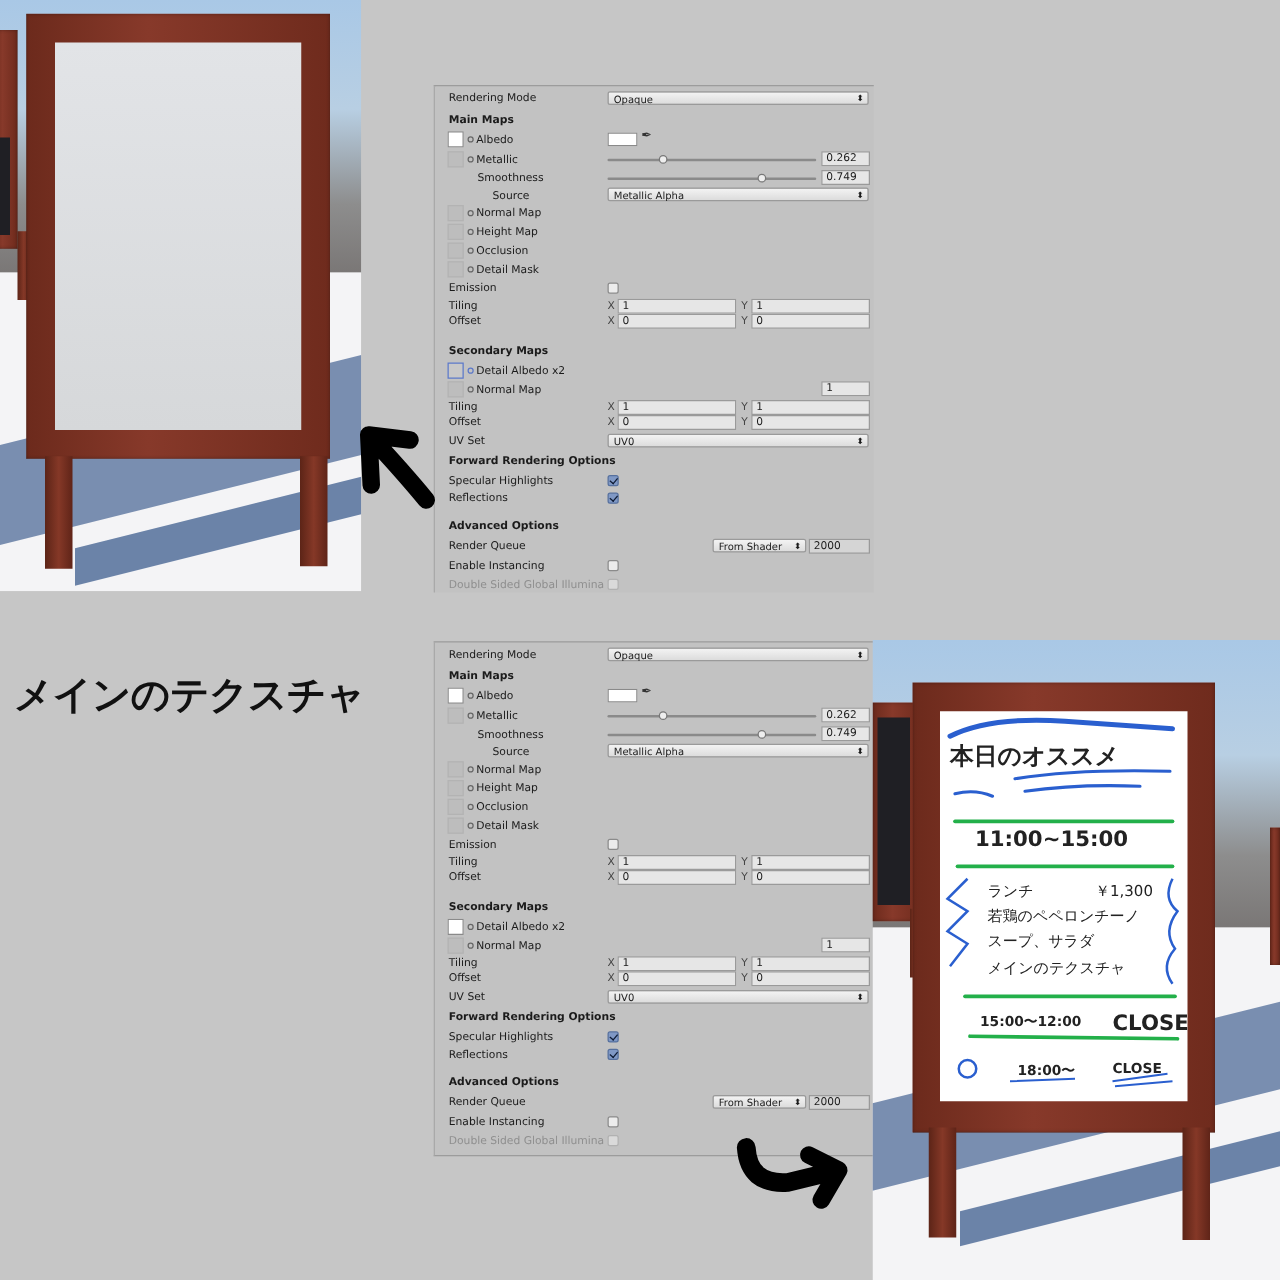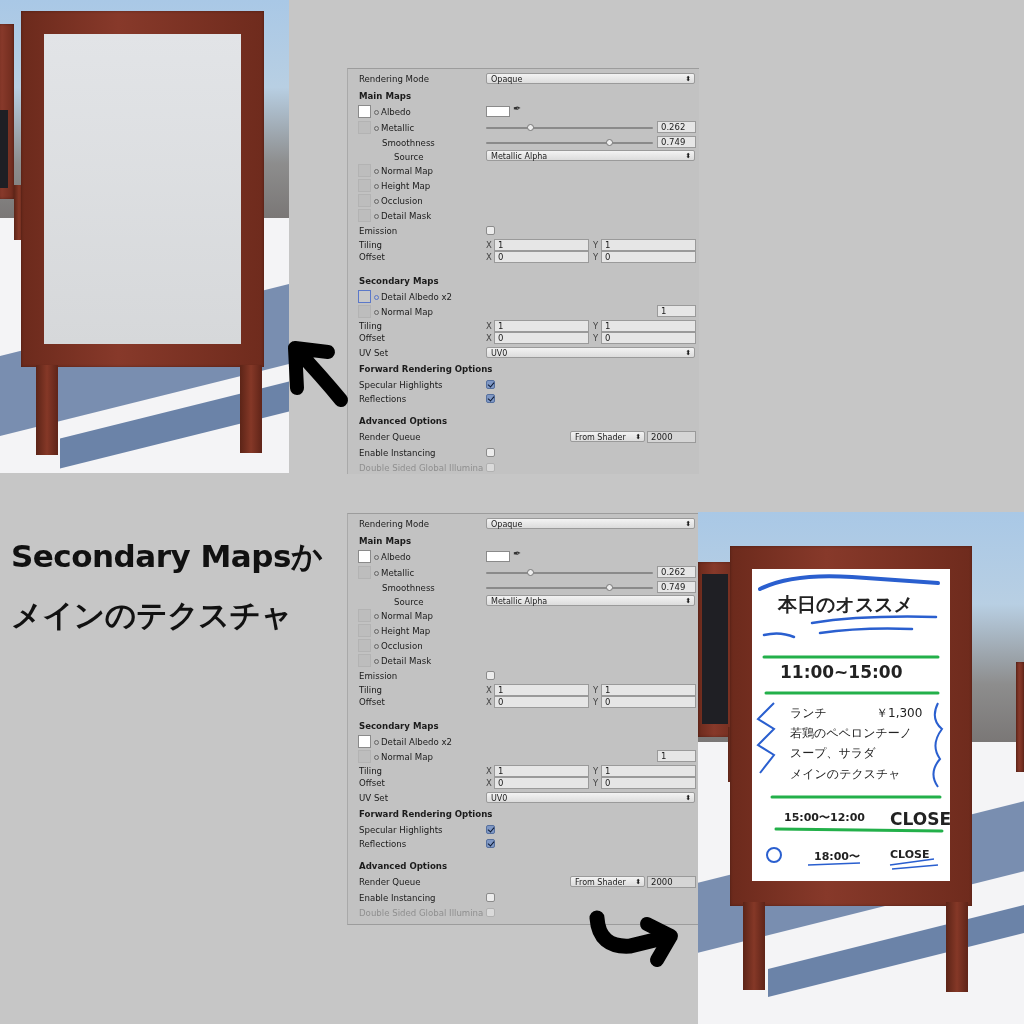--- a/index.html
+++ b/index.html
@@ -144,21 +144,20 @@
   <div class="cb" style="left:138px;top:379px;"></div>
   <span class="lbl dim" style="left:11px;top:394px;width:126px;overflow:hidden;">Double Sided Global Illumina</span>
   <div class="cb off dis" style="left:138px;top:394px;"></div>
 </div>
 
 <svg class="arrow" style="left:283px;top:338px;" width="75" height="75" viewBox="0 0 75 75">
   <path d="M12 10 L45 14 M12 10 L14 50 M12 10 Q40 40 58 62" stroke="#000" stroke-width="14" stroke-linecap="round" fill="none"></path>
 </svg>
 
 <div class="caption">
-  <div>Secondary Mapsか</div>
   <div>メインのテクスチャ</div>
 </div>
 
 <div class="inspector" style="left:347px;top:513px;width:351px;height:410px;border-bottom:1px solid #9c9c9c;">
   <span class="lbl" style="left:11px;top:5px;">Rendering Mode</span>
   <div class="dd" style="left:138px;top:4px;width:209px;"><span>Opaque</span><span class="arr">⬍</span></div>
 
   <span class="lbl bold" style="left:11px;top:22px;">Main Maps</span>
 
   <div class="slot white" style="left:10px;top:36px;"></div>
@@ -268,21 +267,21 @@
     <path d="M12 88 L186 88" stroke="#23b04a" stroke-width="3" stroke-linecap="round"></path>
     <path d="M14 124 L186 124" stroke="#23b04a" stroke-width="3" stroke-linecap="round"></path>
     <path d="M22 134 L6 150 L22 160 L6 176 L22 186 L8 204" stroke="#2a5fcf" stroke-width="2" fill="none"></path>
     <path d="M186 134 Q178 150 190 160 Q178 176 188 190 Q176 204 186 218" stroke="#2a5fcf" stroke-width="2" fill="none"></path>
     <path d="M20 228 L188 228" stroke="#23b04a" stroke-width="3" stroke-linecap="round"></path>
     <path d="M24 260 L190 262" stroke="#23b04a" stroke-width="3" stroke-linecap="round"></path>
     <circle cx="22" cy="286" r="7" stroke="#2a5fcf" stroke-width="2" fill="none"></circle>
     <path d="M56 296 L108 294 M138 296 L182 290 M140 300 L186 296" stroke="#2a5fcf" stroke-width="1.5" fill="none"></path>
   </svg>
 
-  <span class="wb-text" style="left:80px;top:80px;font-size:19px;font-weight:bold;">本日のオススメ</span>
+  <span class="wb-text" style="left:62px;top:80px;font-size:19px;font-weight:bold;">本日のオススメ</span>
   <span class="wb-text" style="left:82px;top:150px;font-size:17px;font-weight:bold;">11:00~15:00</span>
   <span class="wb-text" style="left:92px;top:193px;font-size:12px;">ランチ</span>
   <span class="wb-text" style="left:178px;top:193px;font-size:12px;">￥1,300</span>
   <span class="wb-text" style="left:92px;top:213px;font-size:12px;">若鶏のペペロンチーノ</span>
   <span class="wb-text" style="left:92px;top:233px;font-size:12px;">スープ、サラダ</span>
   <span class="wb-text" style="left:92px;top:254px;font-size:12px;">メインのテクスチャ</span>
   <span class="wb-text" style="left:86px;top:298px;font-size:11px;font-weight:bold;">15:00〜12:00</span>
   <span class="wb-text" style="left:192px;top:297px;font-size:17px;font-weight:bold;">CLOSE</span>
   <span class="wb-text" style="left:116px;top:337px;font-size:11px;font-weight:bold;">18:00〜</span>
   <span class="wb-text" style="left:192px;top:336px;font-size:11px;font-weight:bold;">CLOSE</span>

